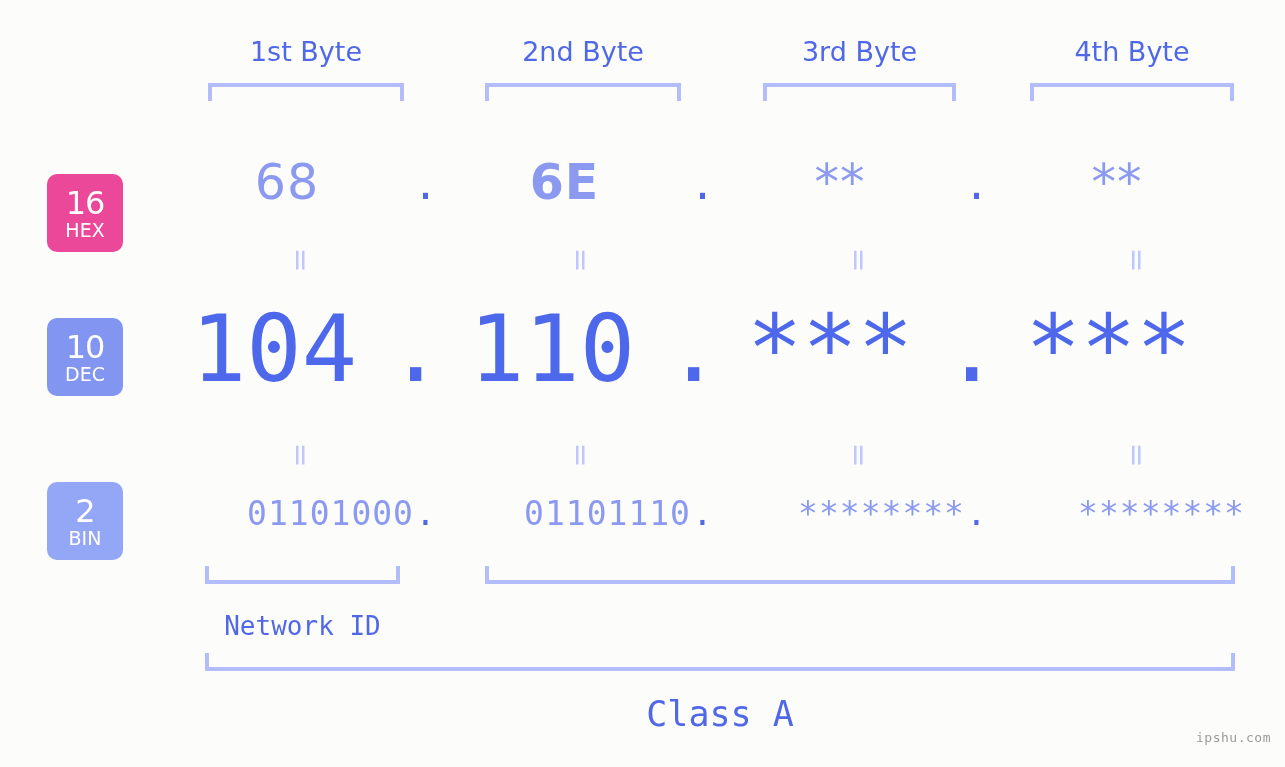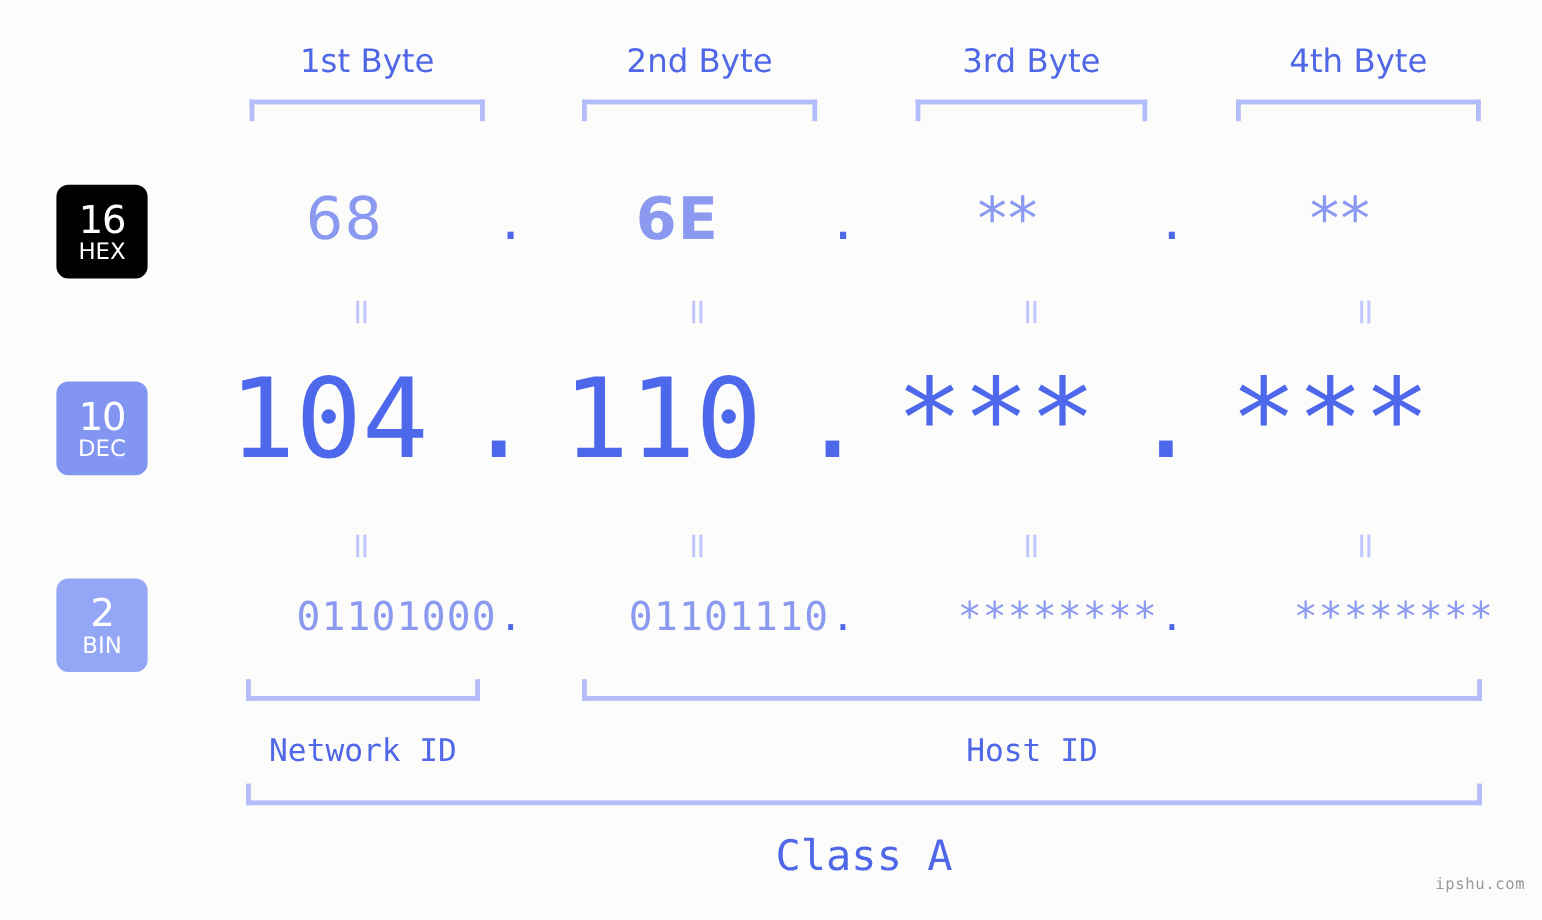--- a/index.html
+++ b/index.html
@@ -180,21 +180,21 @@
   <div class="byte-label" style="left:208px; width:196px;">1st Byte</div>
   <div class="byte-label" style="left:485px; width:196px;">2nd Byte</div>
   <div class="byte-label" style="left:763px; width:193px;">3rd Byte</div>
   <div class="byte-label" style="left:1030px; width:204px;">4th Byte</div>
 
   <div class="bracket down" style="left:208px; top:83px;  width:196px;"></div>
   <div class="bracket down" style="left:485px; top:83px;  width:196px;"></div>
   <div class="bracket down" style="left:763px; top:83px;  width:193px;"></div>
   <div class="bracket down" style="left:1030px; top:83px; width:204px;"></div>
 
-  <div class="base-badge" style="top:154px; background:#000000;">
+  <div class="base-badge" style="top:174px; background:#ec4899;">
     <span class="num">16</span>
     <span class="nm">HEX</span>
   </div>
 
   <div class="base-badge" style="top:318px; background:#8295f1;">
     <span class="num">10</span>
     <span class="nm">DEC</span>
   </div>
 
   <div class="base-badge" style="top:482px; background:#93a7f6;">
@@ -239,20 +239,19 @@
     <span class="dot" style="width:24px;">.</span>
     <span class="cell" style="width:250px;">********</span>
     <span class="dot" style="width:24px;">.</span>
     <span class="cell" style="width:256px;">********</span>
   </div>
 
   <div class="bracket up" style="left:205px; top:566px; width:195px;"></div>
   <div class="bracket up" style="left:485px; top:566px; width:750px;"></div>
 
   <div class="section-label small" style="left:205px; top:611px; width:195px;">Network ID</div>
-  <div class="section-label small" style="left:485px; top:611px; width:750px;">Host ID</div>
 
   <div class="bracket up" style="left:205px; top:653px; width:1030px;"></div>
   <div class="section-label big" style="left:205px; top:694px; width:1030px;">Class A</div>
 
   <div class="watermark">ipshu.com</div>
 
 </div>
 
 </body></html>

